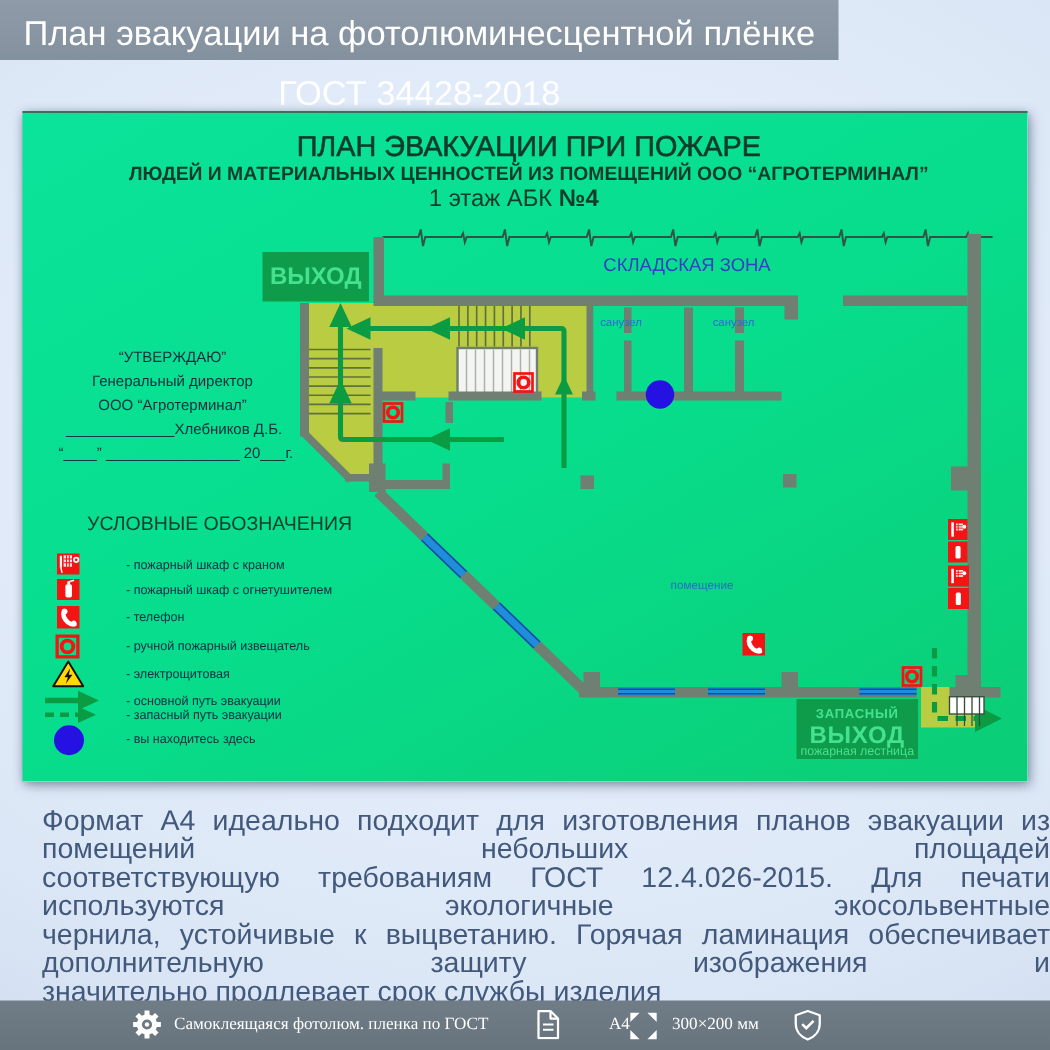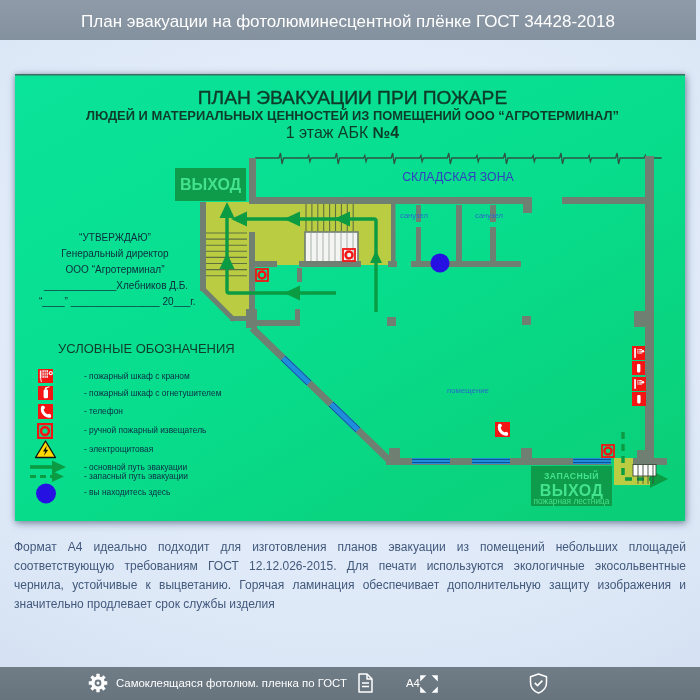--- a/index.html
+++ b/index.html
@@ -1,25 +1,25 @@
 <!DOCTYPE html>
 <html><head><meta charset="utf-8">
 <style>
   html,body{margin:0;padding:0;}
   #page{position:relative;width:700px;height:700px;overflow:hidden;
     font-family:"Liberation Sans",sans-serif;
     background:radial-gradient(ellipse 120% 90% at 50% 42%, #eaf1fc 0%, #dde8f7 55%, #c8d6e9 100%);}
-  .topbar{position:absolute;left:0;top:0;width:696px;height:40px;
+  .topbar{position:absolute;left:0;top:0;width:559px;height:40px;
     background:linear-gradient(#8f9ba8,#83909d);
-    color:#fff;font-size:17px;text-align:center;line-height:40px;padding-top:2px;box-sizing:border-box;}
+    color:#fff;font-size:23px;text-align:center;line-height:40px;padding-top:2px;box-sizing:border-box;}
   .sheetshadow{position:absolute;left:15px;top:74px;width:670px;height:447px;
     box-shadow:0 1px 6px rgba(70,90,115,.55),2px 3px 8px rgba(70,90,115,.35);}
-  .para{position:absolute;left:14px;width:672px;color:#42597c;font-size:12px;line-height:19px;}
+  .para{position:absolute;left:28px;width:672px;color:#42597c;font-size:19px;line-height:19px;}
   .jline{text-align:justify;text-align-last:justify;}
-  .footer{position:absolute;left:0;top:667px;width:700px;height:33px;background:linear-gradient(#707c86,#67737d);color:#fff;}
+  .footer{position:absolute;left:0;top:667px;width:700px;height:33px;background:linear-gradient(#707c86,#67737d);color:#fff;font-family:Liberation Serif, serif;}
   .fitem{position:absolute;top:0;height:33px;line-height:33px;font-size:11.4px;white-space:nowrap;}
   svg text{font-family:"Liberation Sans",sans-serif;}
 </style></head>
 <body>
 <div id="page">
 
 <div class="topbar">План эвакуации на фотолюминесцентной плёнке ГОСТ 34428-2018</div>
 
 <div class="sheetshadow"></div>
 
@@ -312,21 +312,21 @@
 <circle cx="642.9" cy="382.2" r="1.3" fill="#fff"></circle>
 </g>
 <g>
 <rect x="632" y="392" width="14" height="14" fill="#f41414"></rect>
 <rect x="637.2" y="395" width="3.4" height="8.4" rx="1.1" fill="#fff"></rect>
 </g>
 </svg>
 
 <div class="para" style="top:538px">
 <div class="jline">Формат А4 идеально подходит для изготовления планов эвакуации из помещений небольших площадей</div>
-<div class="jline">соответствующую требованиям ГОСТ 12.12.026-2015. Для печати используются экологичные экосольвентные</div>
+<div class="jline">соответствующую требованиям ГОСТ 12.4.026-2015. Для печати используются экологичные экосольвентные</div>
 <div class="jline">чернила, устойчивые к выцветанию. Горячая ламинация обеспечивает дополнительную защиту изображения и</div>
 <div>значительно продлевает срок службы изделия</div>
 </div>
 
 <div class="footer">
 
 <svg width="22" height="22" style="position:absolute;left:87px;top:5px" viewBox="0 0 22 22">
 <path d="M20.26 9.37 L20.26 12.63 L17.58 12.70 L16.86 14.45 L18.70 16.39 L16.39 18.70 L14.45 16.86 L12.70 17.58 L12.63 20.26 L9.37 20.26 L9.30 17.58 L7.55 16.86 L5.61 18.70 L3.30 16.39 L5.14 14.45 L4.42 12.70 L1.74 12.63 L1.74 9.37 L4.42 9.30 L5.14 7.55 L3.30 5.61 L5.61 3.30 L7.55 5.14 L9.30 4.42 L9.37 1.74 L12.63 1.74 L12.70 4.42 L14.45 5.14 L16.39 3.30 L18.70 5.61 L16.86 7.55 L17.58 9.30 Z M14.4 11 A3.4 3.4 0 1 0 7.6 11 A3.4 3.4 0 1 0 14.4 11 Z" fill="#fff" fill-rule="evenodd"></path>
   <circle cx="11" cy="11" r="1.5" fill="#fff"></circle>
 </svg>
@@ -343,20 +343,21 @@
 
 <svg width="20" height="20" style="position:absolute;left:419px;top:7px" viewBox="0 0 20 20">
   <g fill="#fff">
     <polygon points="1.2,1.2 7.4,1.2 1.2,7.4"></polygon>
     <polygon points="12.6,1.2 18.8,1.2 18.8,7.4"></polygon>
     <polygon points="18.8,12.6 18.8,18.8 12.6,18.8"></polygon>
     <polygon points="1.2,12.6 7.4,18.8 1.2,18.8"></polygon>
   </g>
 </svg>
 
+<span class="fitem" style="left:448px">300×200 мм</span>
 
 <svg width="19" height="21" style="position:absolute;left:529px;top:6px" viewBox="0 0 19 21">
   <path d="M9.5 1 L17.5 3.8 V9.5 C17.5 14.5 14 18.3 9.5 20 C5 18.3 1.5 14.5 1.5 9.5 V3.8 Z" fill="none" stroke="#fff" stroke-width="1.5" stroke-linejoin="round"></path>
   <path d="M5.8 9.8 L8.5 12.5 L13.4 7.6" fill="none" stroke="#fff" stroke-width="1.7"></path>
 </svg>
 
 </div>
 </div>
 
 </body></html>

